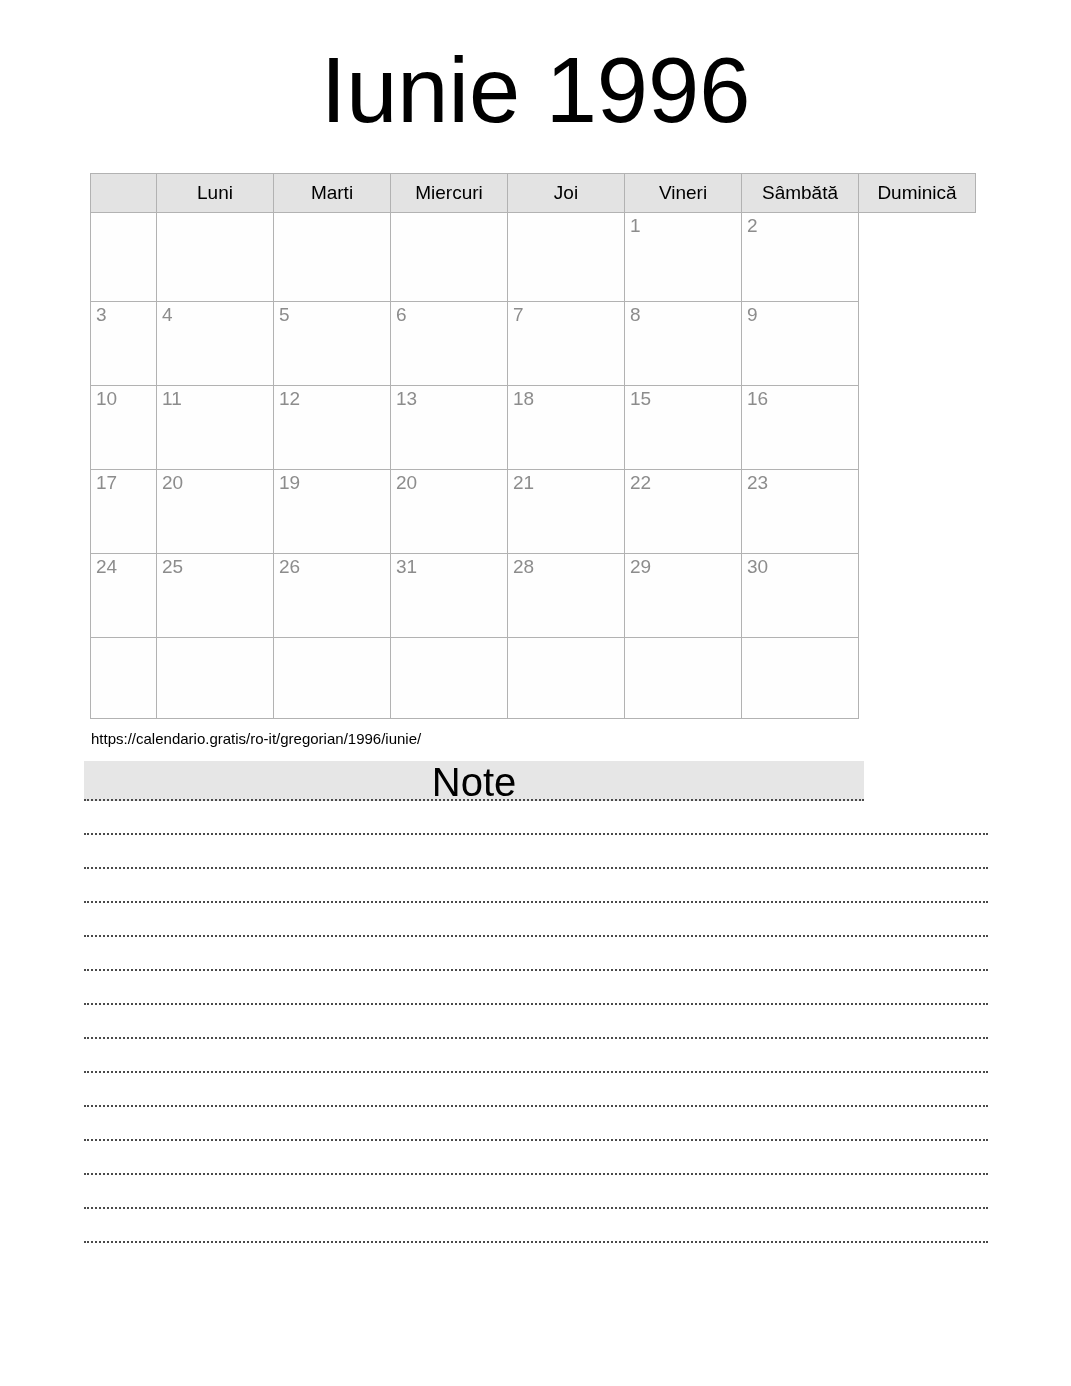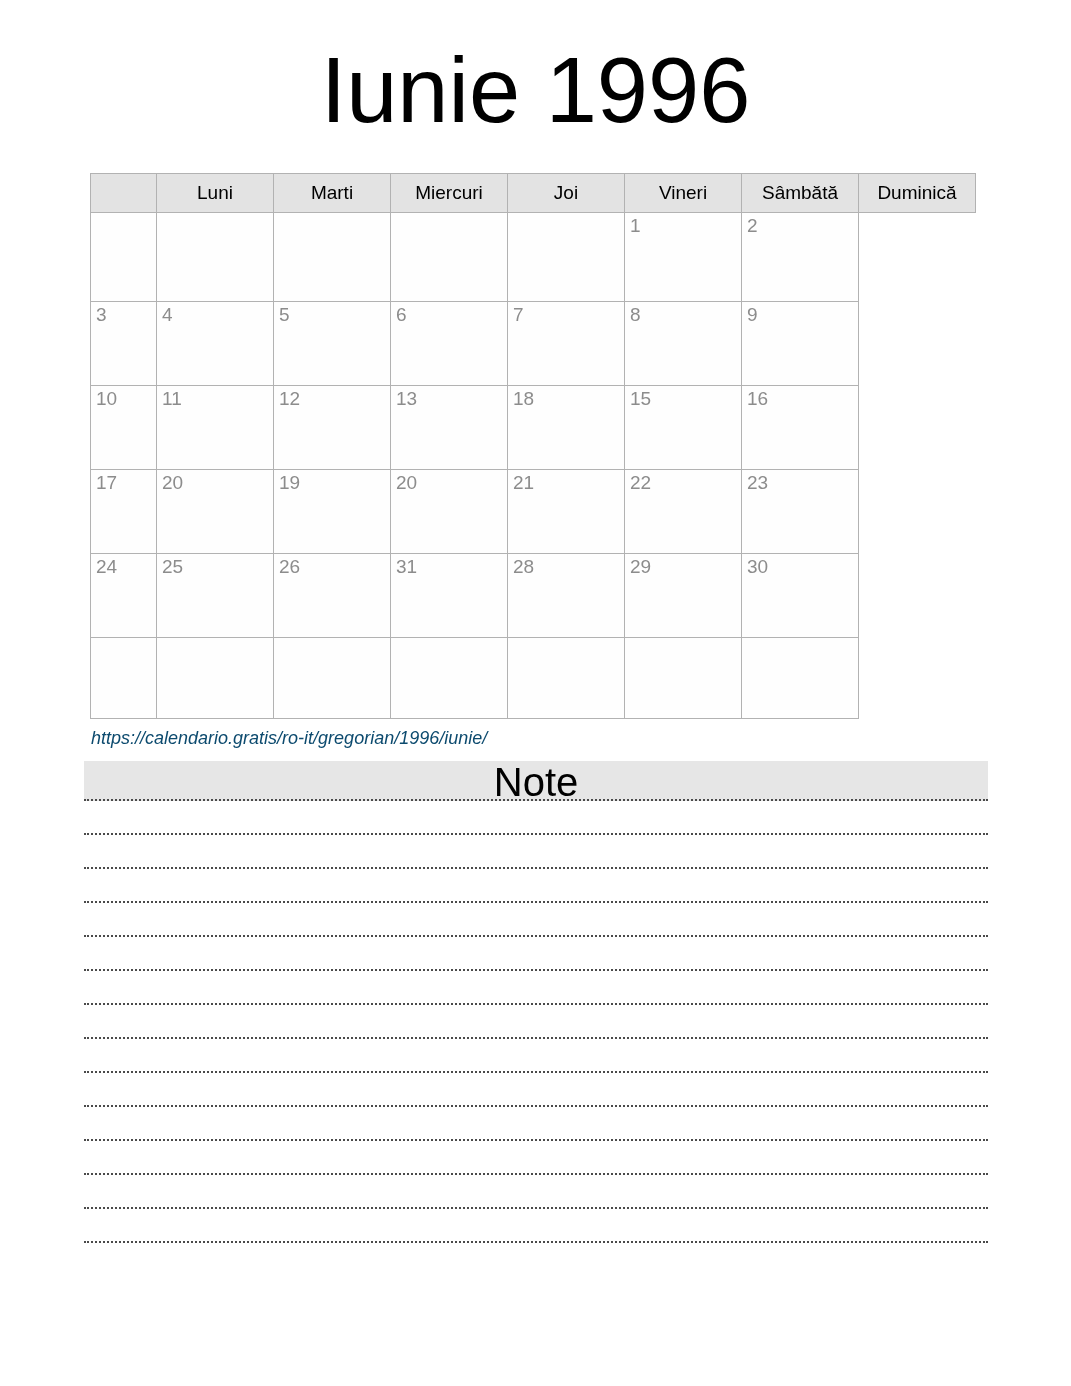--- a/index.html
+++ b/index.html
@@ -59,28 +59,27 @@
     background:#fefefe;
   }
   table.calendar tbody tr:nth-child(1) td{height:89px;}
   table.calendar tbody tr:nth-child(2) td{height:84px;}
   table.calendar tbody tr:nth-child(3) td{height:84px;margin-top:6px;}
   table.calendar tbody tr:nth-child(4) td{height:84px;}
   table.calendar tbody tr:nth-child(5) td{height:84px;}
   table.calendar tbody tr:nth-child(6) td{height:81px;}
   .source-url{
     margin:9px 0 0 91px;
-    font-size:18px;
+    font-size:15px;
     line-height:21px;
-    color:#0c4a6e;
-    font-style:italic;
+    color:#000000;
   }
   .note-header{
     margin:12px 0 0 84px;
-    width:904px;
+    width:780px;
     height:40px;
     background:var(--note-bg);
     border-bottom:2px dotted var(--line-col);
     text-align:center;
     font-size:40px;
     line-height:42px;
     font-weight:normal;
   }
   .note-lines{
     width:904px;

